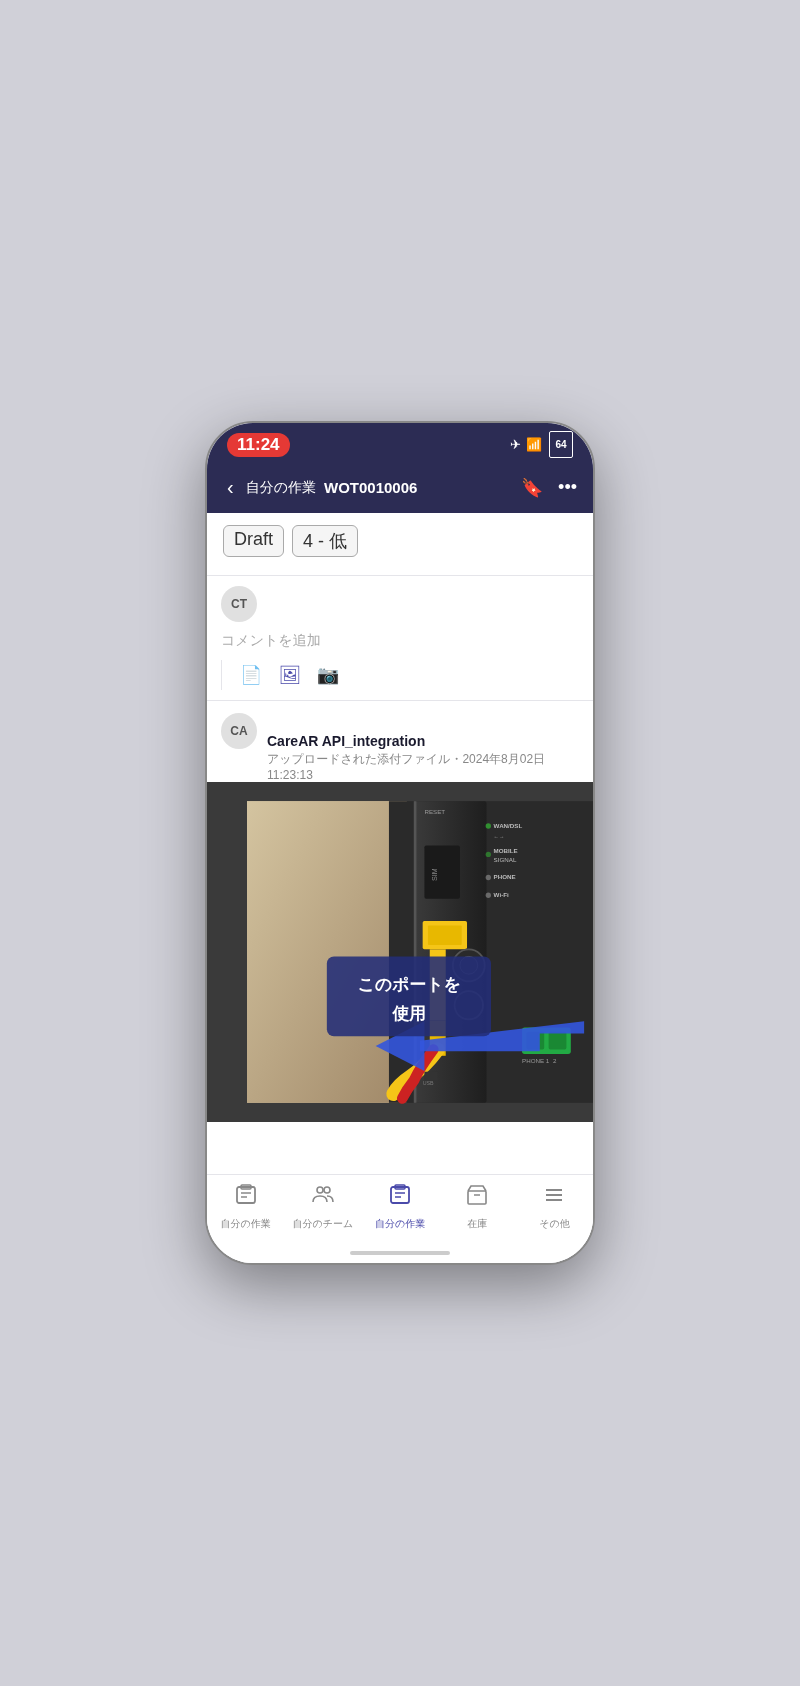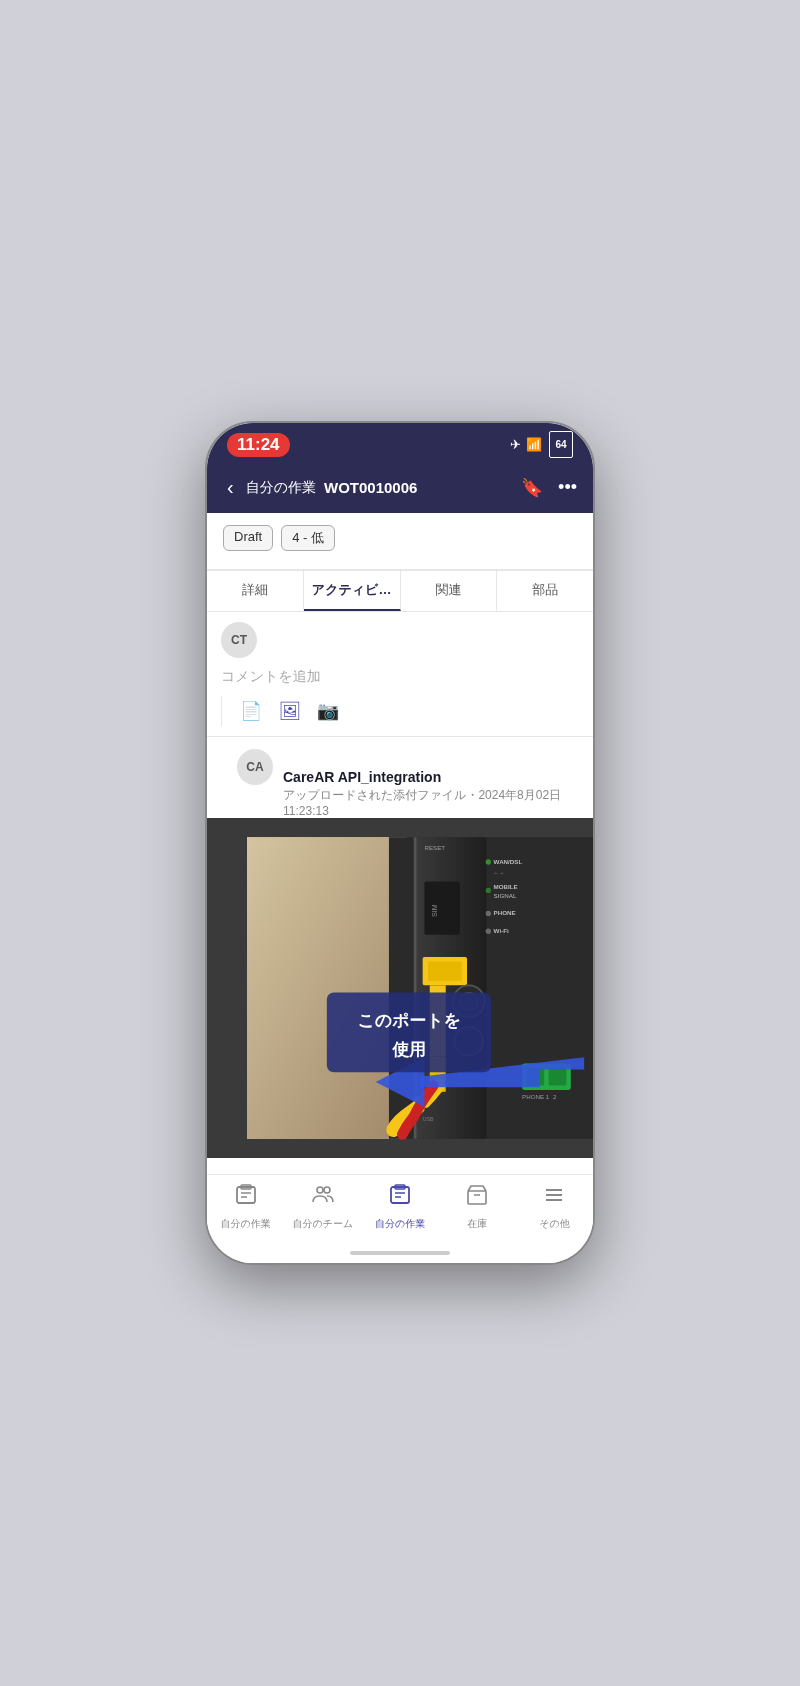--- a/index.html
+++ b/index.html
@@ -122,21 +122,21 @@
     }
     .badge-row {
       display: flex;
       gap: 8px;
       margin-bottom: 10px;
     }
     .badge {
       border: 1px solid #aaa;
       border-radius: 6px;
       padding: 3px 10px;
-      font-size: 13px;
+      font-size: 18px;
       color: #333;
       background: #f5f5f5;
     }
     .page-title {
       font-size: 20px;
       font-weight: 700;
       color: #1a1a2e;
       line-height: 1.3;
     }
 
@@ -212,21 +212,21 @@
       padding: 4px 8px;
       font-size: 18px;
       color: #4a4aaa;
       cursor: pointer;
     }
 
     
     .activity-item {
       display: flex;
       gap: 10px;
-      padding: 12px 30px 0;
+      padding: 12px 14px 0;
     }
     .activity-avatar {
       width: 36px;
       height: 36px;
       border-radius: 50%;
       background: #e0e0e0;
       display: flex;
       align-items: center;
       justify-content: center;
       font-size: 12px;
@@ -335,26 +335,20 @@
 
     <div class="content">
 
       <div class="header-section">
         <div class="badge-row">
           <span class="badge">Draft</span>
           <span class="badge">4 - 低</span>
         </div>
       </div>
 
-      <div class="tab-bar">
-        <div class="tab-item">詳細</div>
-        <div class="tab-item active">アクティビ…</div>
-        <div class="tab-item">関連</div>
-        <div class="tab-item">部品</div>
-      </div>
 
       <div class="activity-section">
 
         <div class="comment-row">
           <div class="avatar">CT</div>
           <div class="comment-input-text">コメントを追加</div>
           <div class="comment-actions">
             <span class="comment-action-btn">📄</span>
             <span class="comment-action-btn">🖼</span>
             <span class="comment-action-btn">📷</span>

